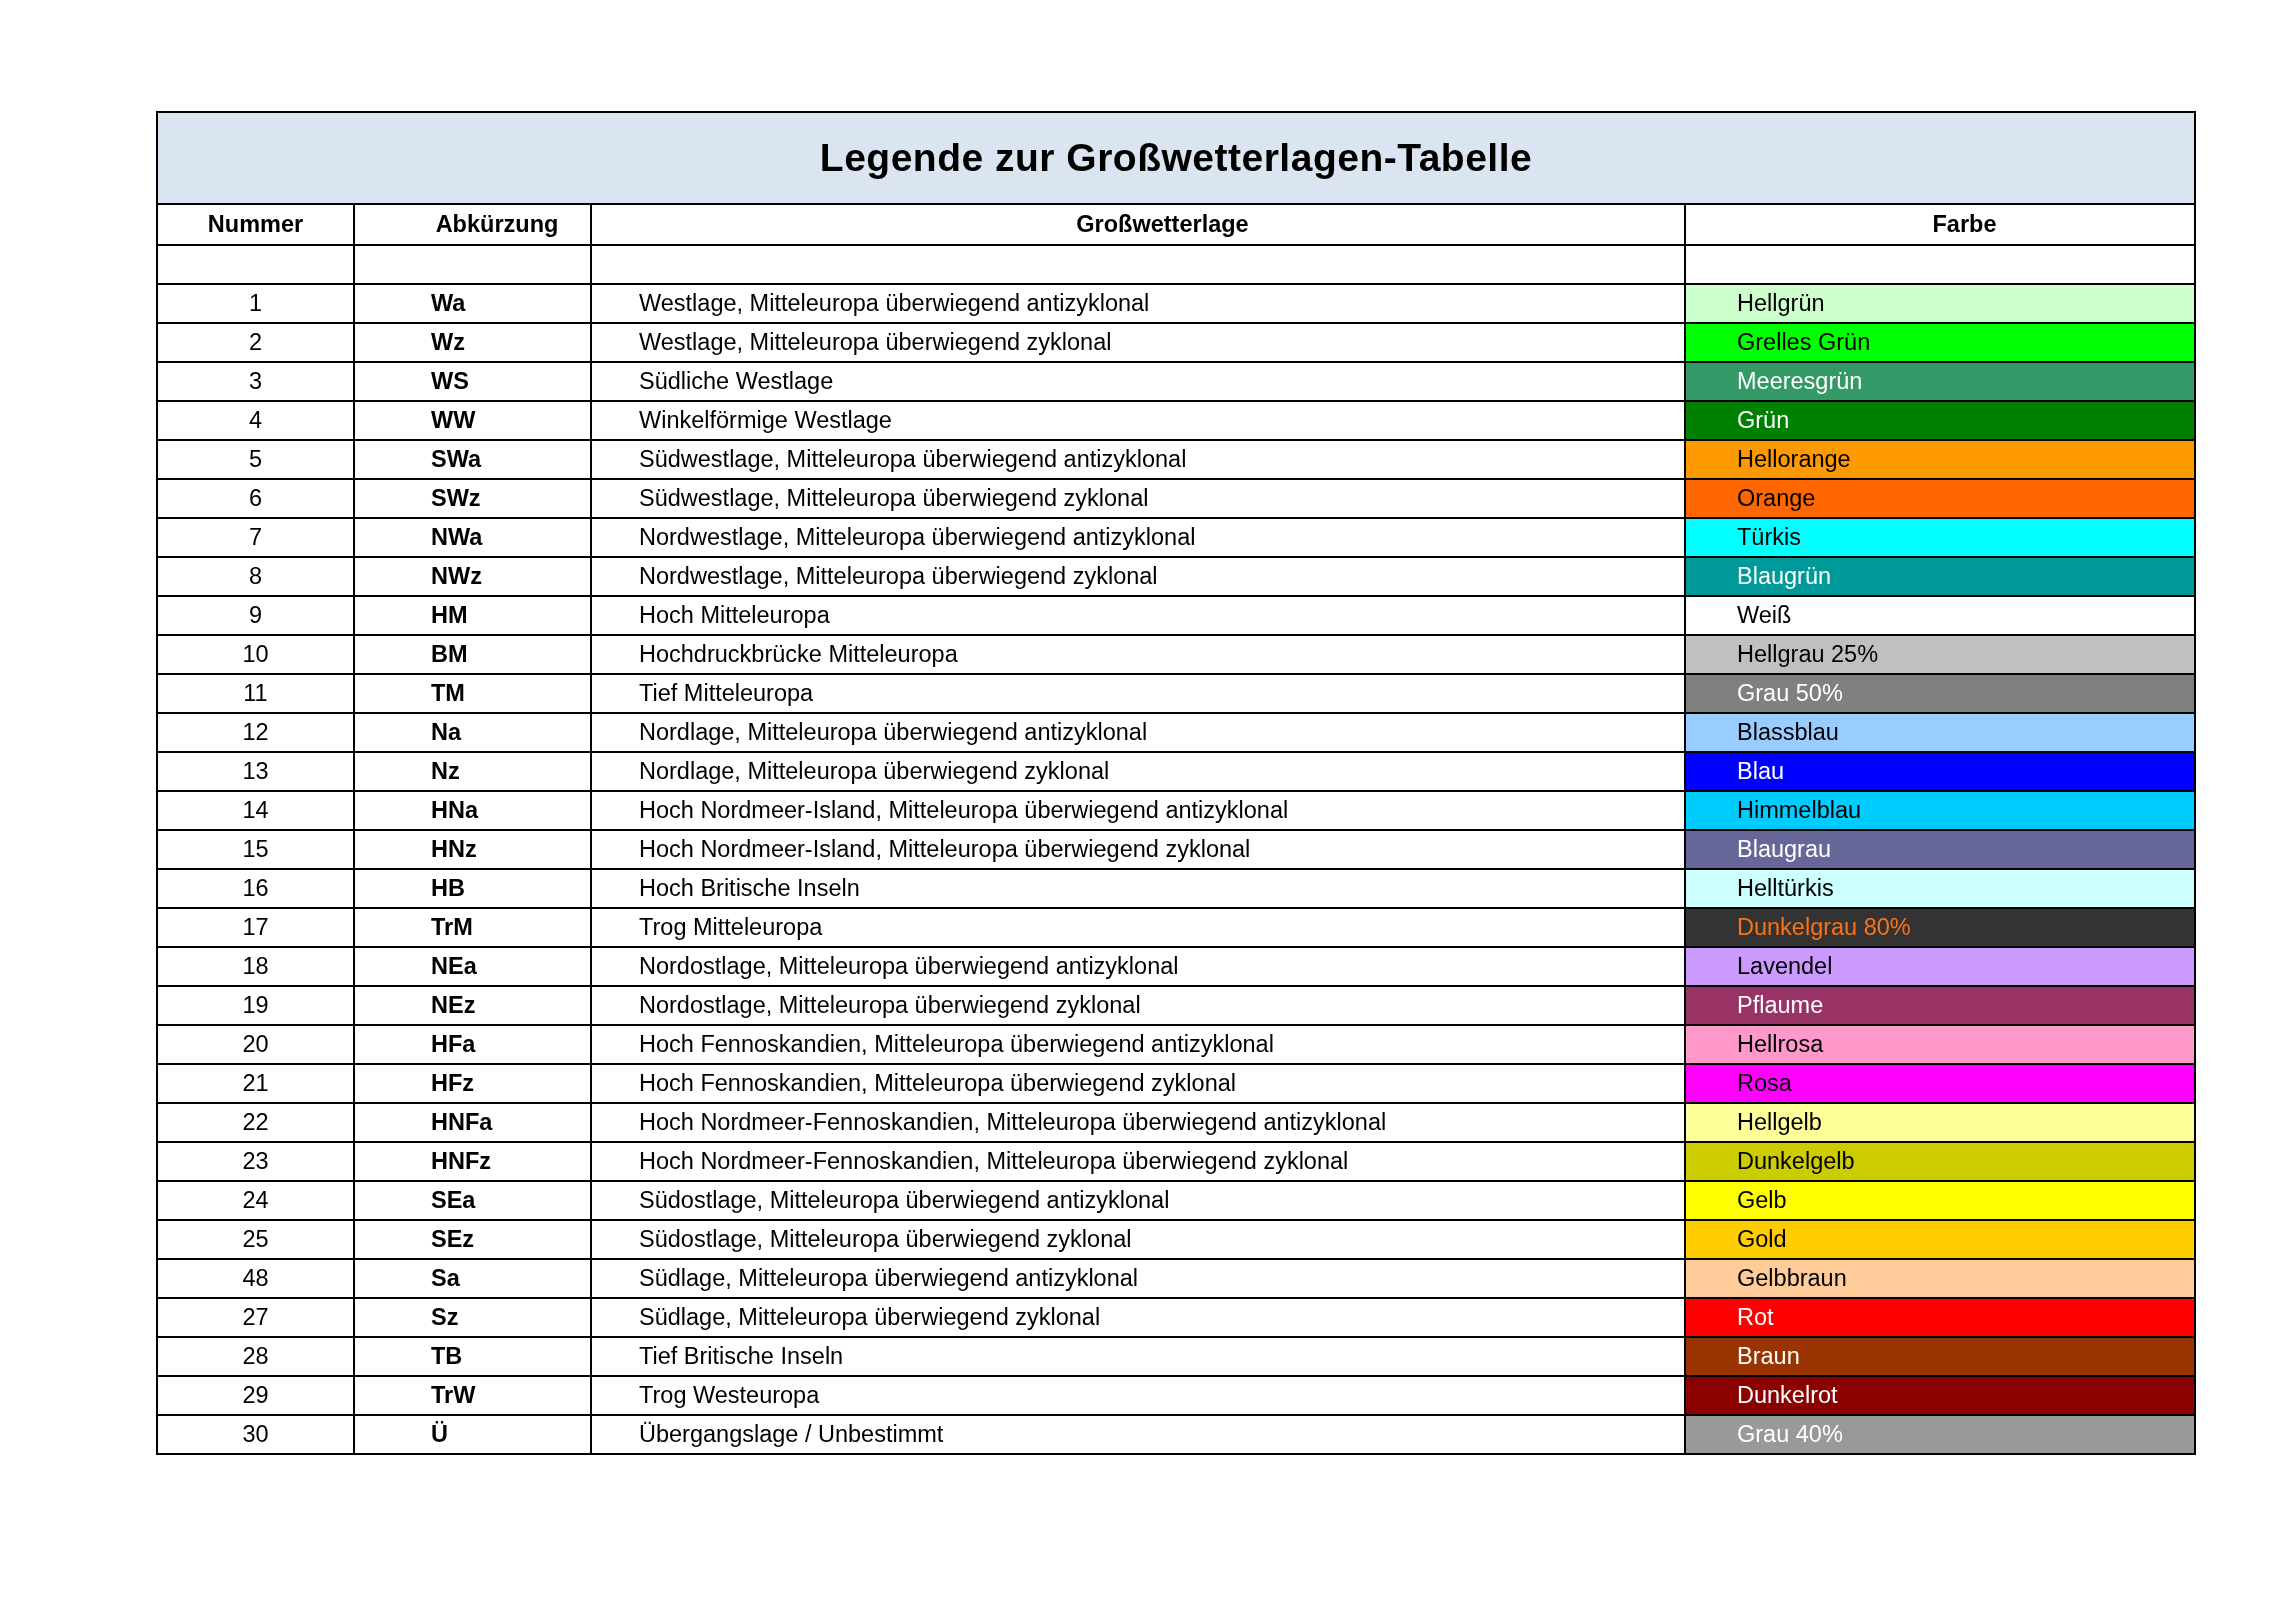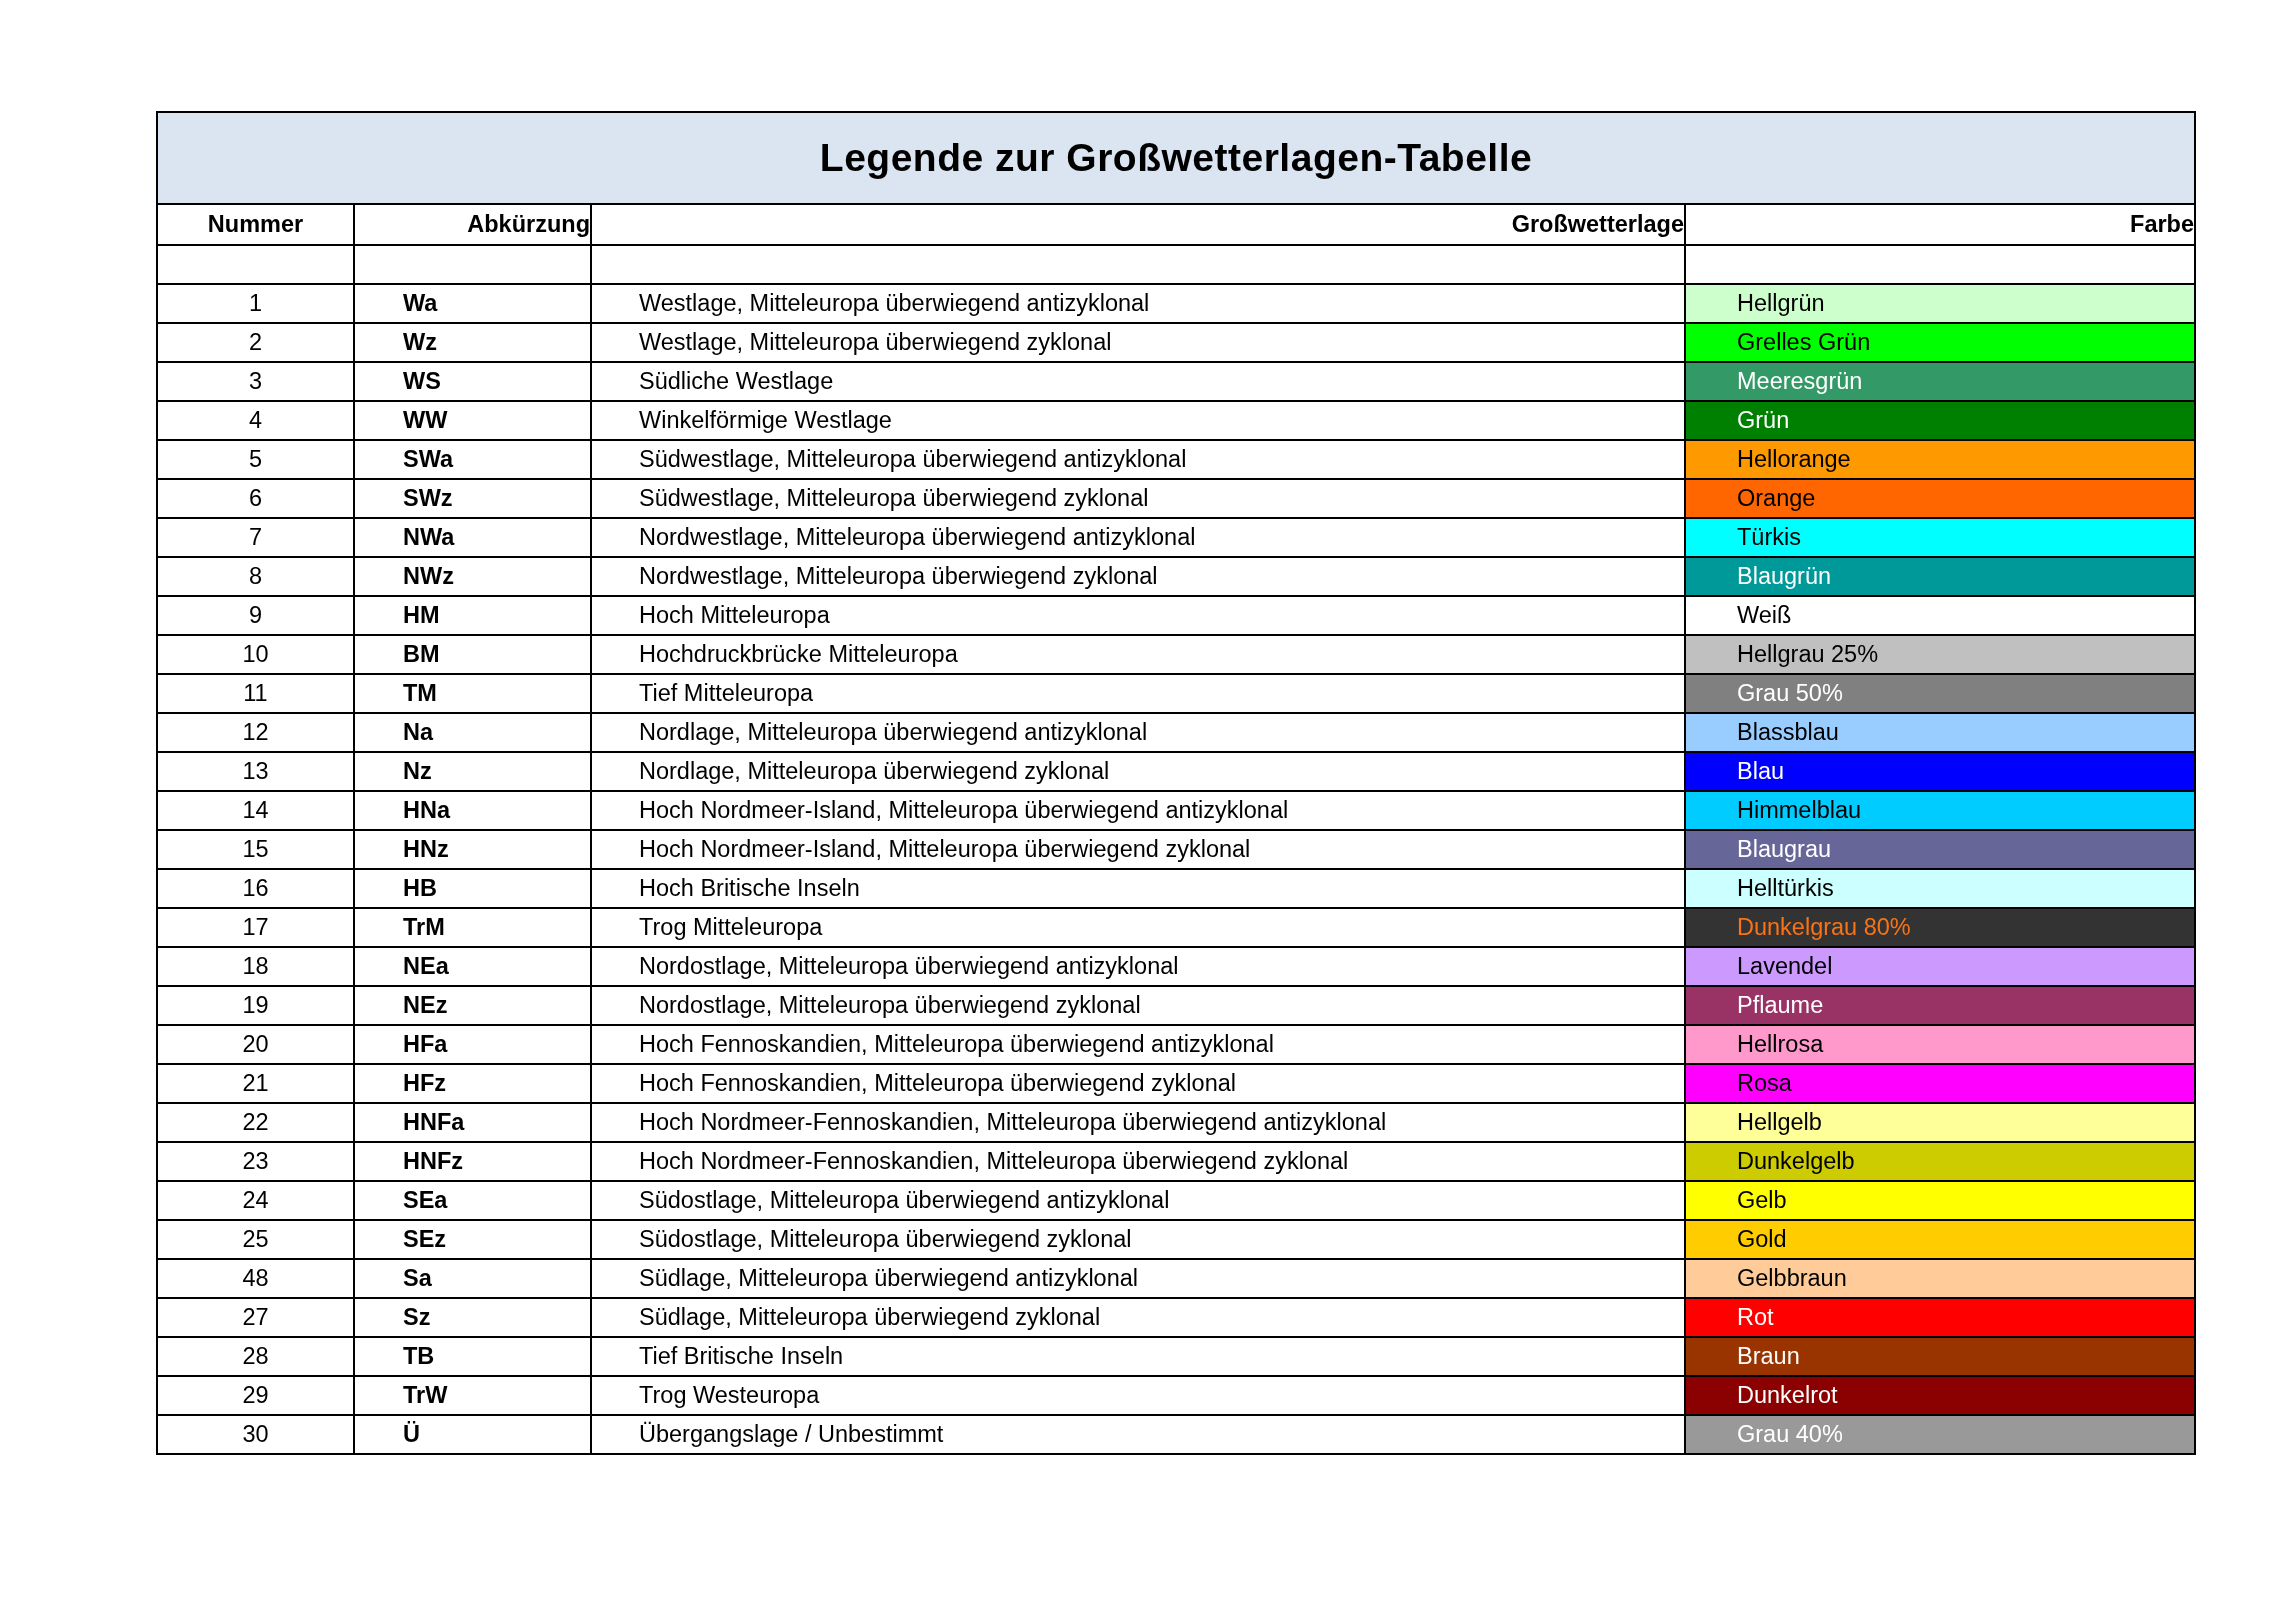--- a/index.html
+++ b/index.html
@@ -33,34 +33,34 @@
     background: #DBE5F1;
     text-align: center;
     font-size: 39px;
     font-weight: 700;
     letter-spacing: 0.5px;
   }
   #header-row th {
     height: 41px;
     font-size: 23.5px;
     font-weight: 700;
-    text-align: right;
+    text-align: center;
     padding-left: 49px;
     background: #ffffff;
   }
   #header-row th.col-nummer { text-align: center; padding-left: 0; }
   .empty-row td { height: 39px; background: #ffffff; }
   tbody td {
     height: 39px;
     font-size: 23.5px;
     padding-left: 47px;
     background: #ffffff;
   }
   tbody td.col-nummer { text-align: center; padding-left: 0; }
-  tbody td.col-abk { font-weight: 700; padding-left: 48px; }
+  tbody td.col-abk { font-weight: 700; padding-left: 76px; }
   tbody td.col-lage { padding-left: 47px; }
   tbody td.col-farbe { padding-left: 51px; }
 </style>
 </head>
 <body>
 
 <table class="legend-table">
   <colgroup>
     <col style="width:197px">
     <col style="width:237px">

